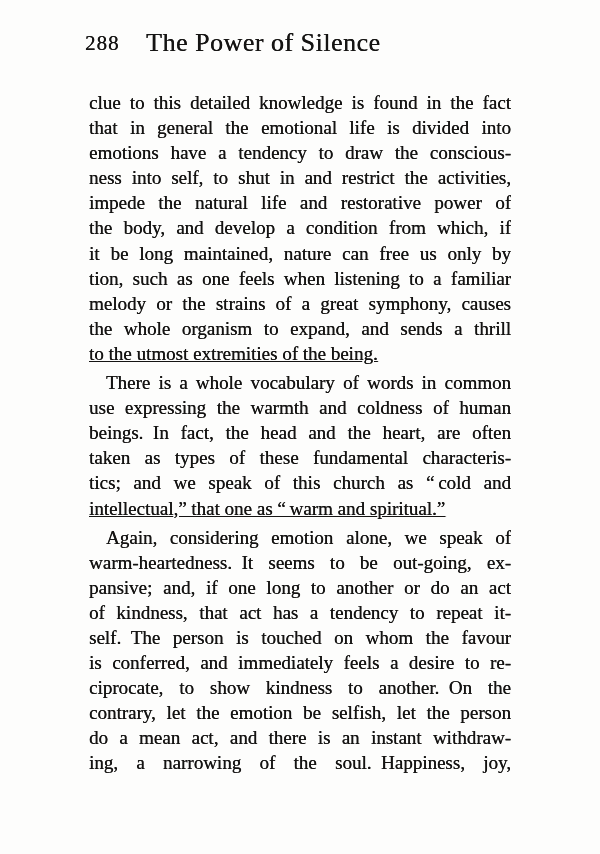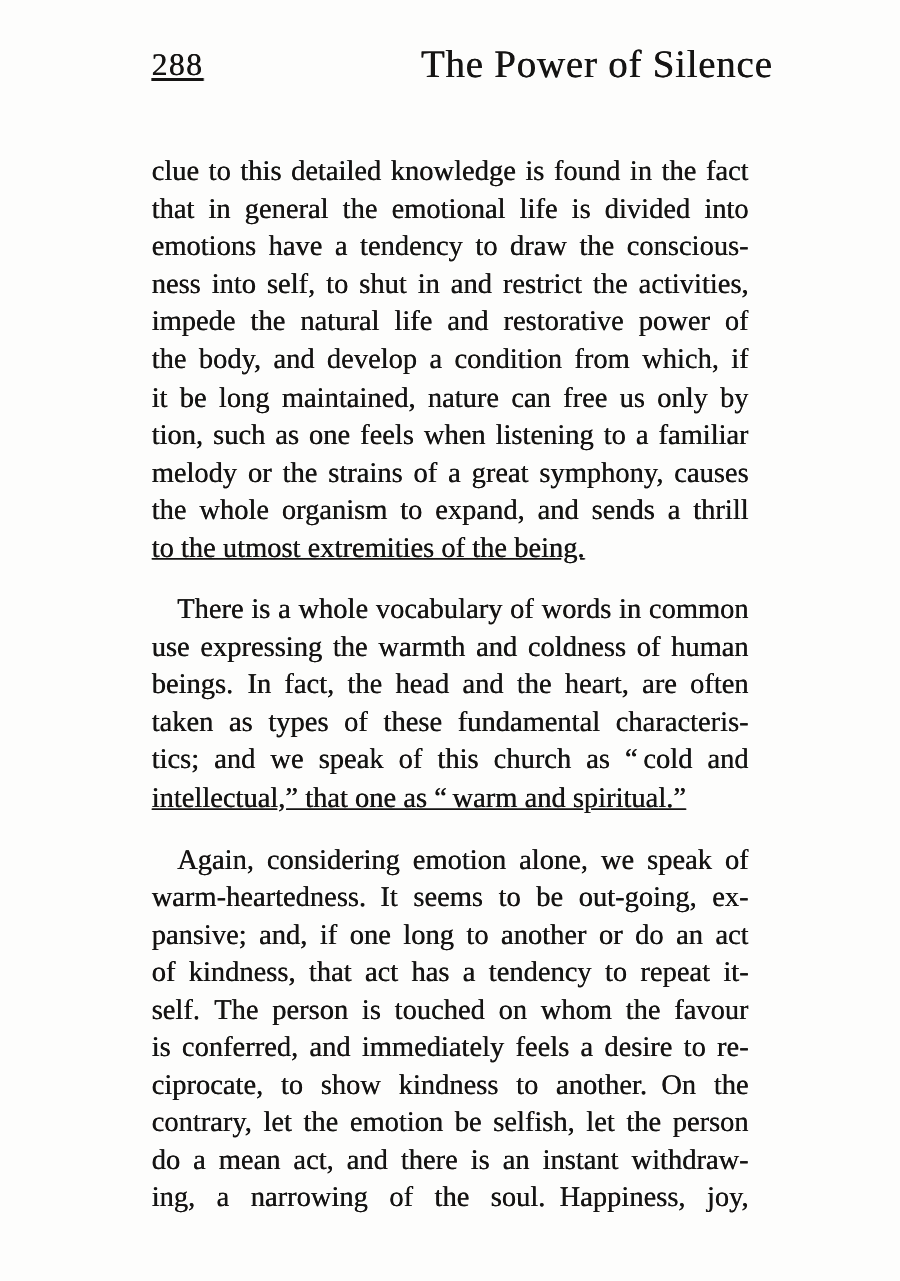--- a/index.html
+++ b/index.html
@@ -10,43 +10,42 @@
     overflow:hidden;
     font-family:"Liberation Serif", serif;
     color:#151413;
   }
   .header {
     position:absolute;
     top:28px; left:85px; right:85px;
     height:30px;
   }
   .page-number {
-    position:absolute; left:16px; top:3px;
+    position:absolute; left:0; top:3px;
     font-size:21px;
     letter-spacing:1px;
     text-shadow:0.3px 0 0 currentColor;
-    text-decoration:underline;
   }
   .page-title {
     position:absolute; left:20px; right:0; top:0;
-    text-align:right;
+    text-align:left;
     font-size:26px;
     letter-spacing:0.5px;
     text-shadow:0.3px 0 0 currentColor;
     white-space:nowrap;
     padding-left:41px;
   }
   .text-column {
     position:absolute;
     top:86px; left:85px; width:430px;
     font-size:19px;
     line-height:25.1px;
     text-shadow:0.25px 0 0 currentColor;
   }
-  .para { margin:16px; }
+  .para { margin:4px; }
   .line {
     text-align:justify;
     text-align-last:justify;
     text-justify:inter-word;
     height:25.1px;
     overflow:hidden;
   }
   .line.end { text-align-last:left;text-decoration:underline; }
   .line.indent { padding-left:17px; }
 </style>

